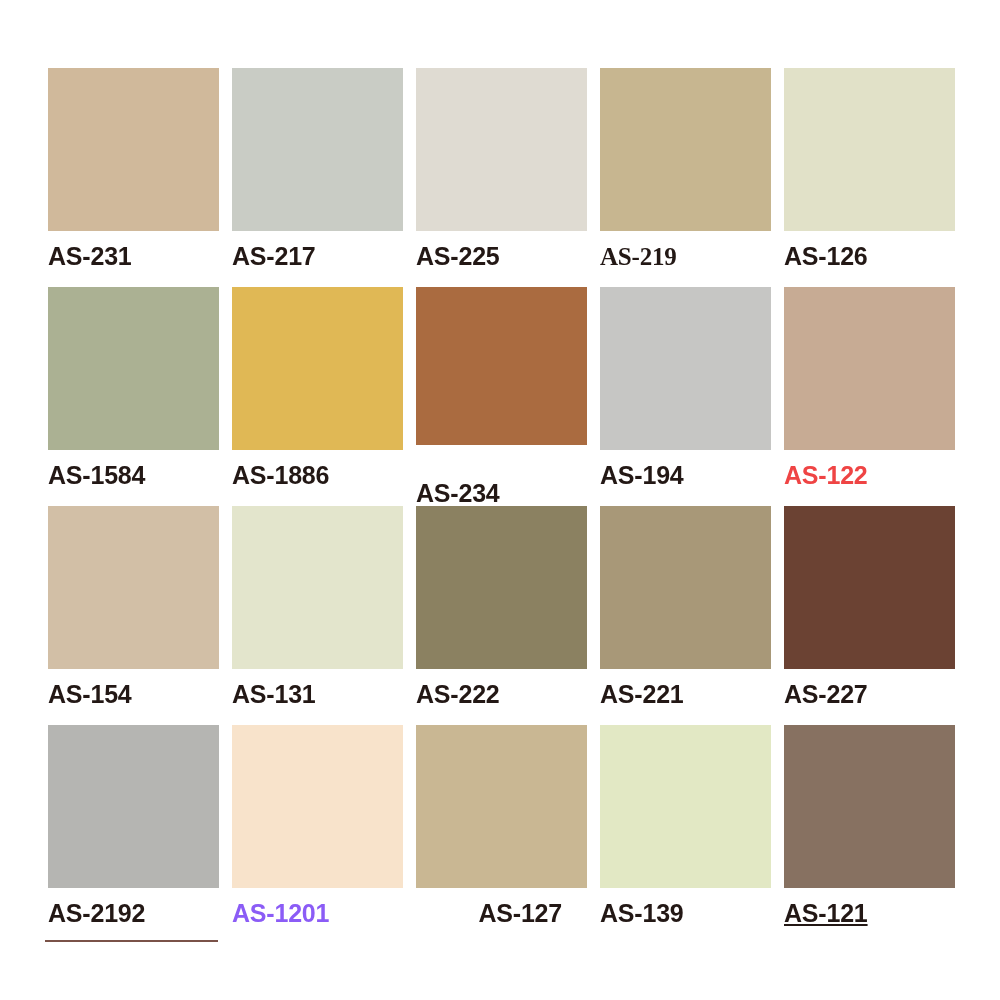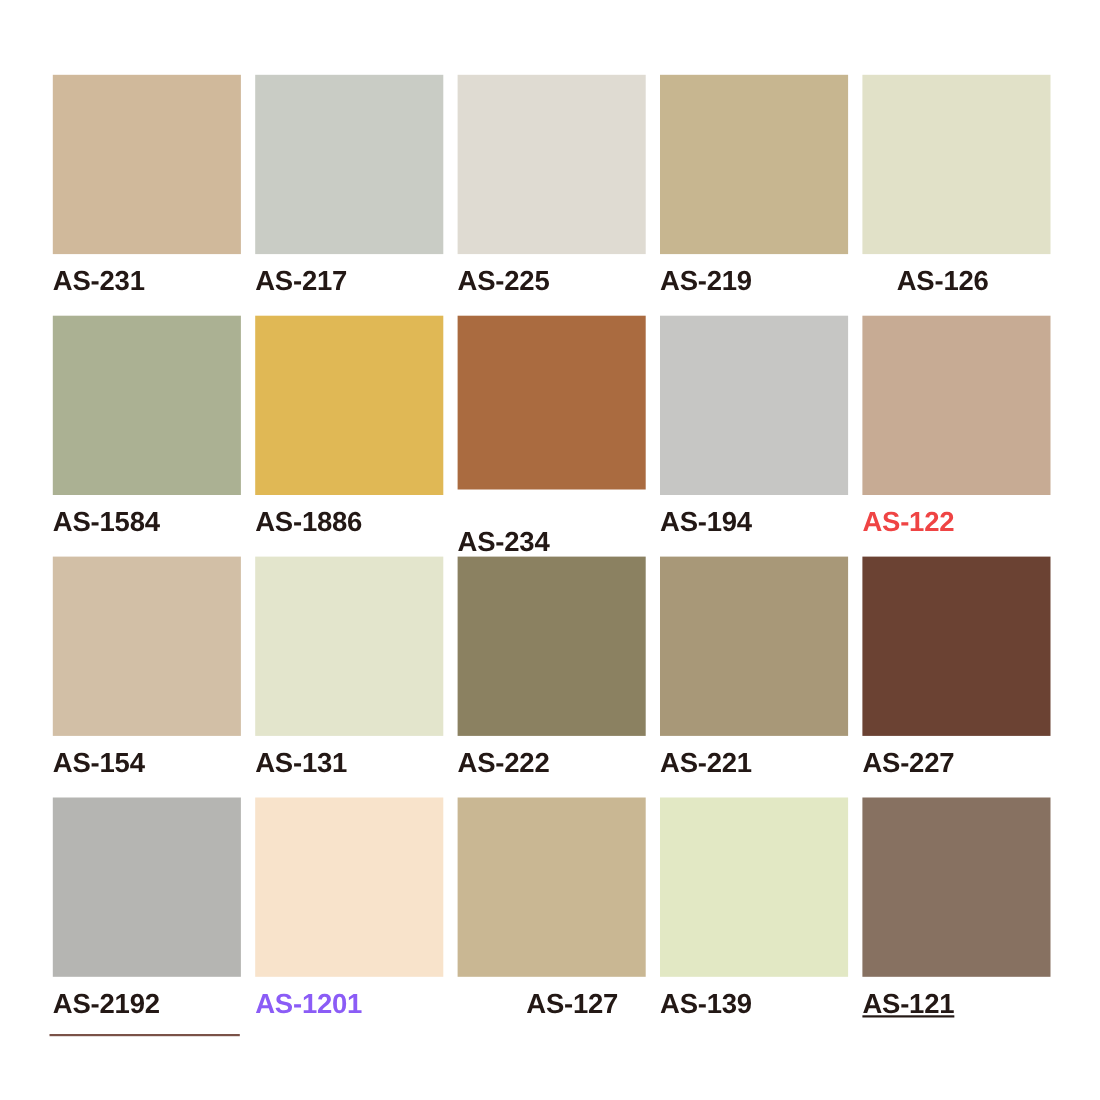--- a/index.html
+++ b/index.html
@@ -83,25 +83,25 @@
       <div class="swatch-cell">
         <div class="swatch-chip" style="background-color: rgb(201, 204, 197);"></div>
         <div class="swatch-label" style="color: rgb(35, 24, 21);">AS-217</div>
       </div>
       <div class="swatch-cell">
         <div class="swatch-chip" style="background-color: rgb(223, 219, 210);"></div>
         <div class="swatch-label" style="color: rgb(35, 24, 21);">AS-225</div>
       </div>
       <div class="swatch-cell">
         <div class="swatch-chip" style="background-color: rgb(199, 182, 144);"></div>
-        <div class="swatch-label" style="color: rgb(35, 24, 21);">AS-219</div>
+        <div class="swatch-label" style="color: rgb(35, 24, 21); font-family: Liberation Serif, serif;">AS-219</div>
       </div>
       <div class="swatch-cell">
         <div class="swatch-chip" style="background-color: rgb(225, 225, 200);"></div>
-        <div class="swatch-label" style="color: rgb(35, 24, 21); text-align: center;">AS-126</div>
+        <div class="swatch-label" style="color: rgb(35, 24, 21);">AS-126</div>
       </div>
       <div class="swatch-cell">
         <div class="swatch-chip" style="background-color: rgb(171, 177, 147);"></div>
         <div class="swatch-label" style="color: rgb(35, 24, 21);">AS-1584</div>
       </div>
       <div class="swatch-cell">
         <div class="swatch-chip" style="background-color: rgb(224, 184, 85);"></div>
         <div class="swatch-label" style="color: rgb(35, 24, 21);">AS-1886</div>
       </div>
       <div class="swatch-cell">

